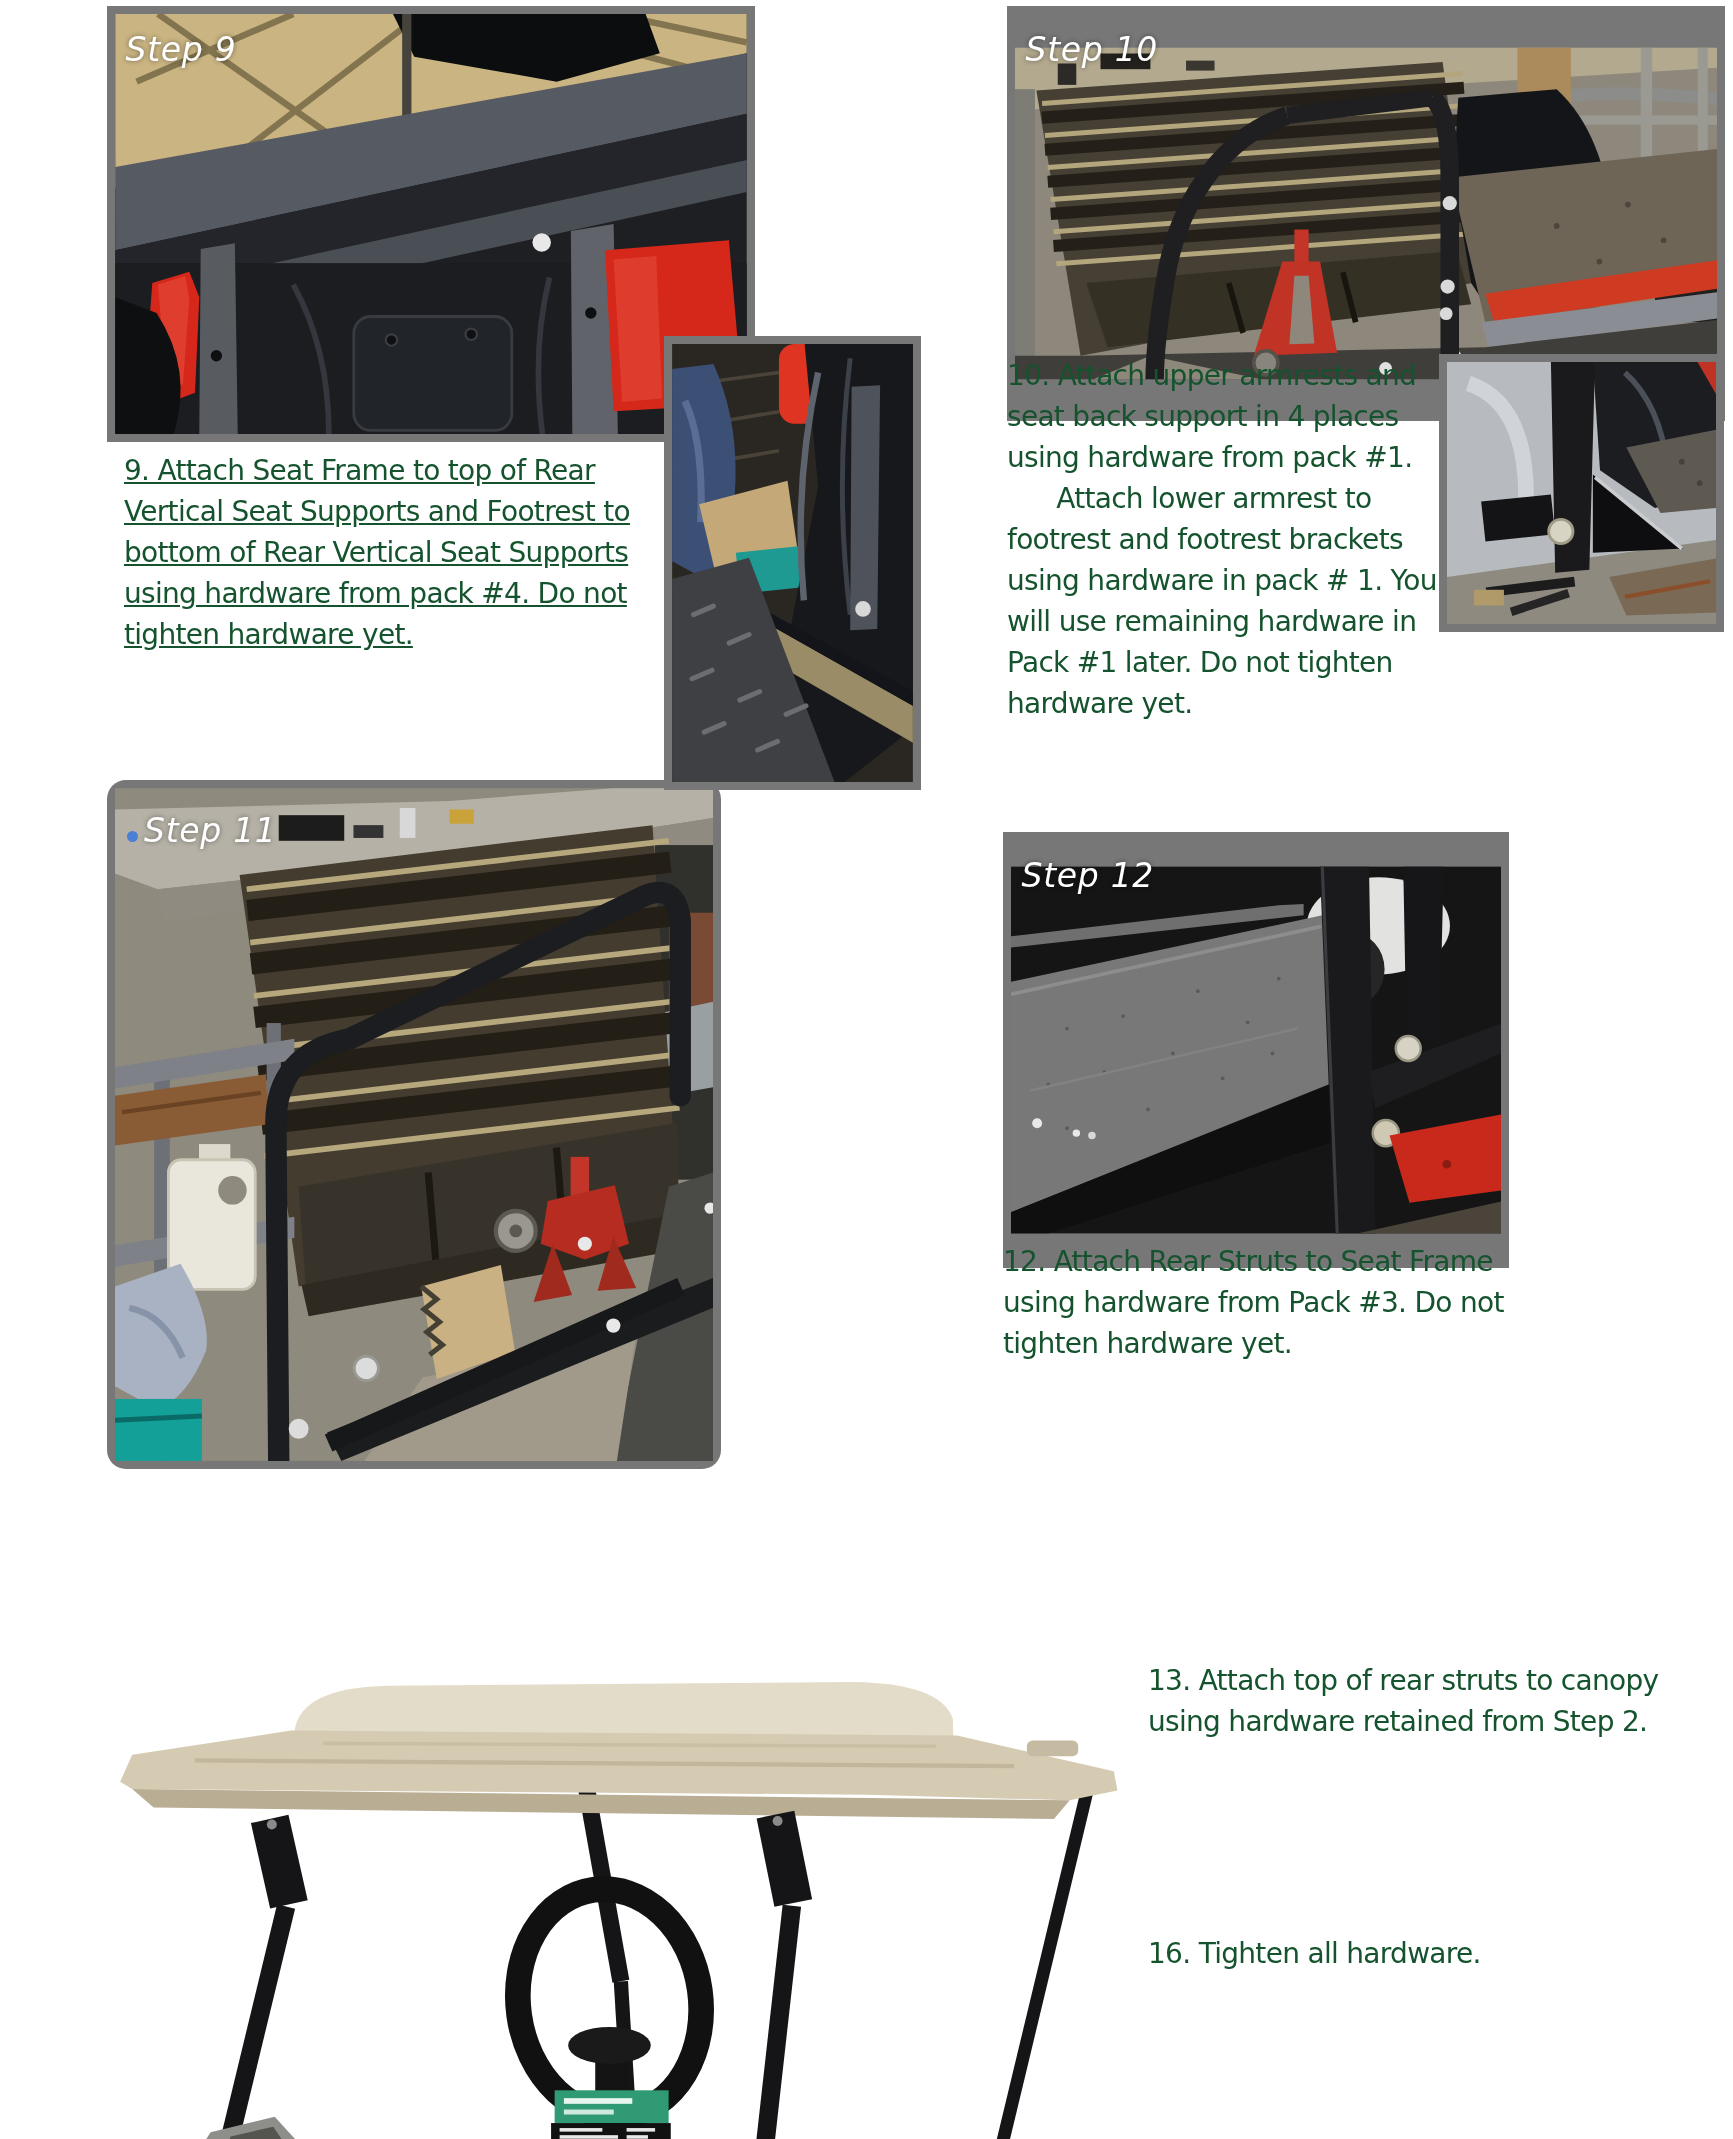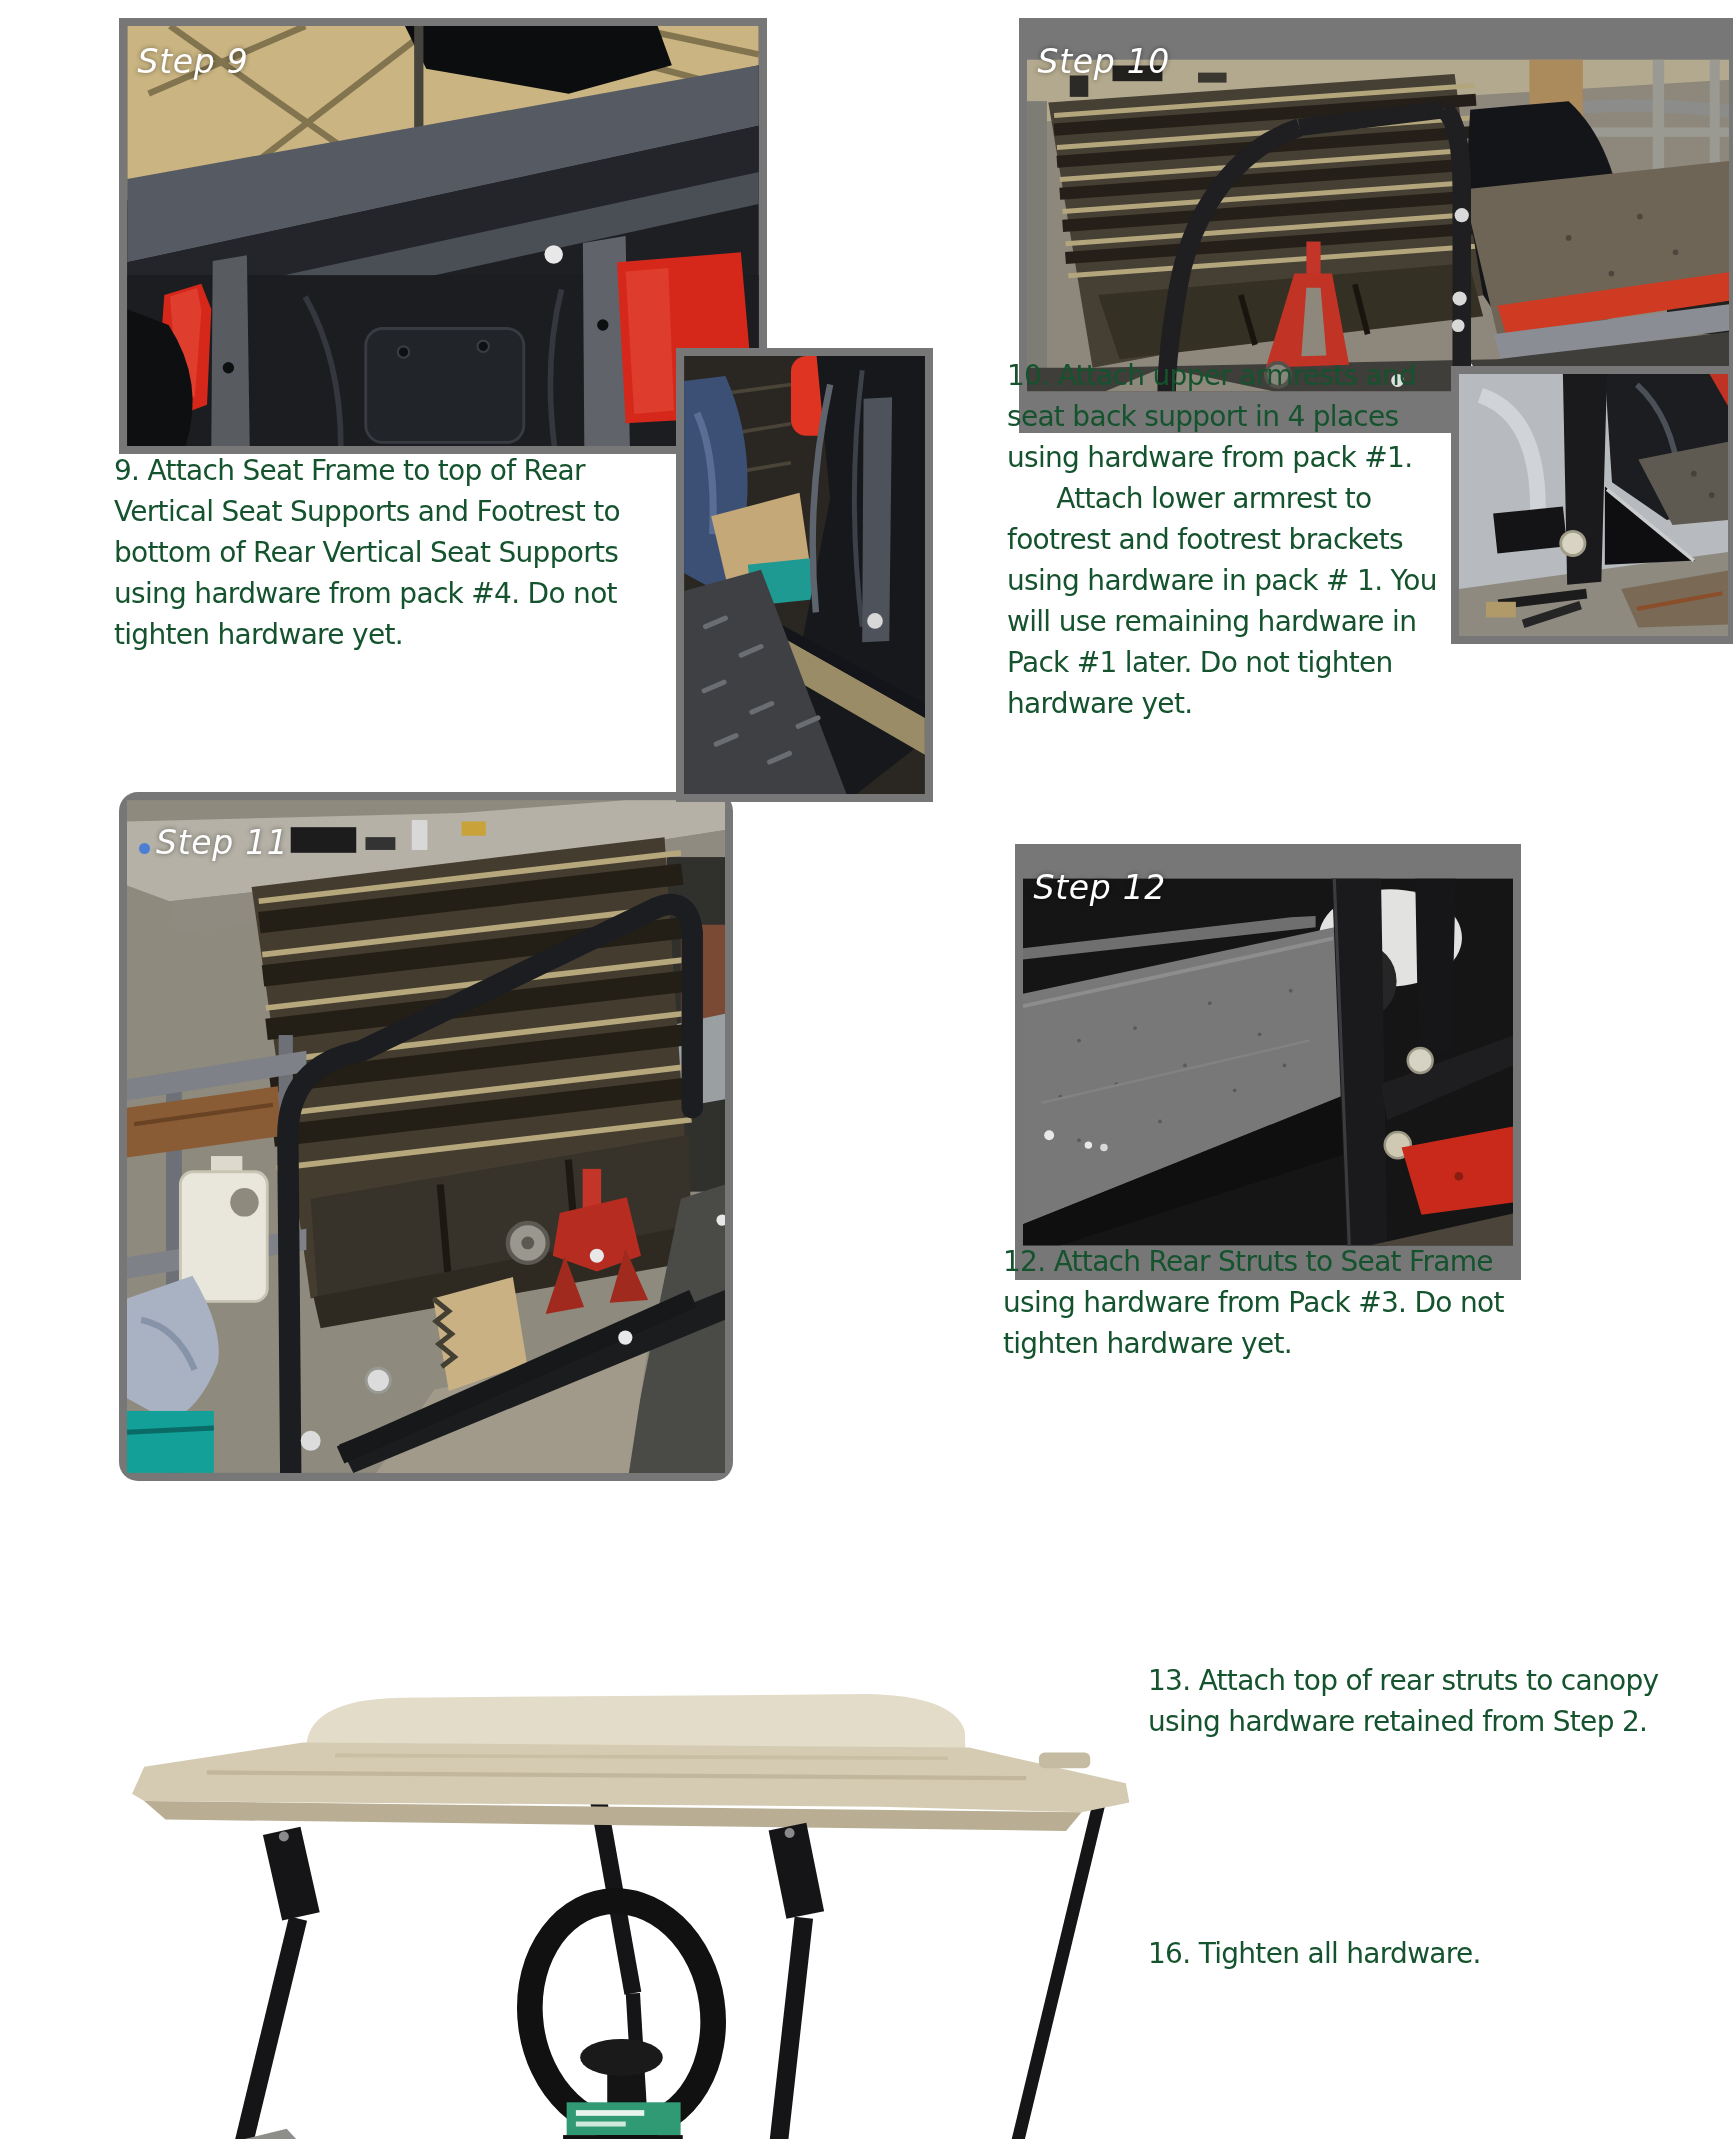--- a/index.html
+++ b/index.html
@@ -1,18 +1,18 @@
 <!DOCTYPE html>
 <html style="font-size:11.4px"><head>
 <meta charset="utf-8">
 <style>
   html,body{margin:0;padding:0;background:#ffffff;}
   .page{position:relative;width:1733px;height:2140px;background:#ffffff;overflow:hidden;
         font-family:"DejaVu Sans",sans-serif;}
-  figure{margin:12px;padding:8px;}
+  figure{margin:0;padding:8px;}
   .photo{position:absolute;overflow:hidden;background:#777;}
   .photo svg{display:block;width:100%;height:100%;}
   .step-label{position:absolute;left:18.5px;top:24px;color:#ffffff;font-size:33px;
               letter-spacing:0.7px;text-shadow:0 0 5.7px rgba(0,0,0,.45);font-style:italic;}
   .instruction{position:absolute;margin:0;color:#14532d;font-size:28px;line-height:41px;
                letter-spacing:-0.7px;white-space:pre;}
   .blue-dot{position:absolute;width:11.4px;height:11.4px;border-radius:50%;background:#4a7fd4;}
 </style>
 </head>
 <body>
@@ -101,21 +101,21 @@
         <line x1="80" y1="420" x2="108" y2="408"></line>
         <line x1="28" y1="470" x2="56" y2="458"></line>
         <line x1="95" y1="500" x2="123" y2="488"></line>
         <line x1="45" y1="545" x2="73" y2="533"></line>
         <line x1="120" y1="570" x2="148" y2="558"></line>
         <line x1="160" y1="520" x2="188" y2="508"></line>
       </g>
     </svg>
   </figure>
 
-  <p class="instruction" style="left:114px;top:450px;">9. Attach Seat Frame to top of Rear
+  <p class="instruction" style="left:124px;top:450px;text-decoration:underline;">9. Attach Seat Frame to top of Rear
 Vertical Seat Supports and Footrest to
 bottom of Rear Vertical Seat Supports
 using hardware from pack #4. Do not
 tighten hardware yet.</p>
 
   <figure class="photo" style="left:1007px;top:5.7px;width:702px;height:399px;">
     <svg viewBox="0 0 985 465">
       <rect x="0" y="0" width="985" height="465" fill="#8e887c"></rect>
 
       <polygon points="0,0 985,0 985,28 0,88" fill="#b3a98e"></polygon>

